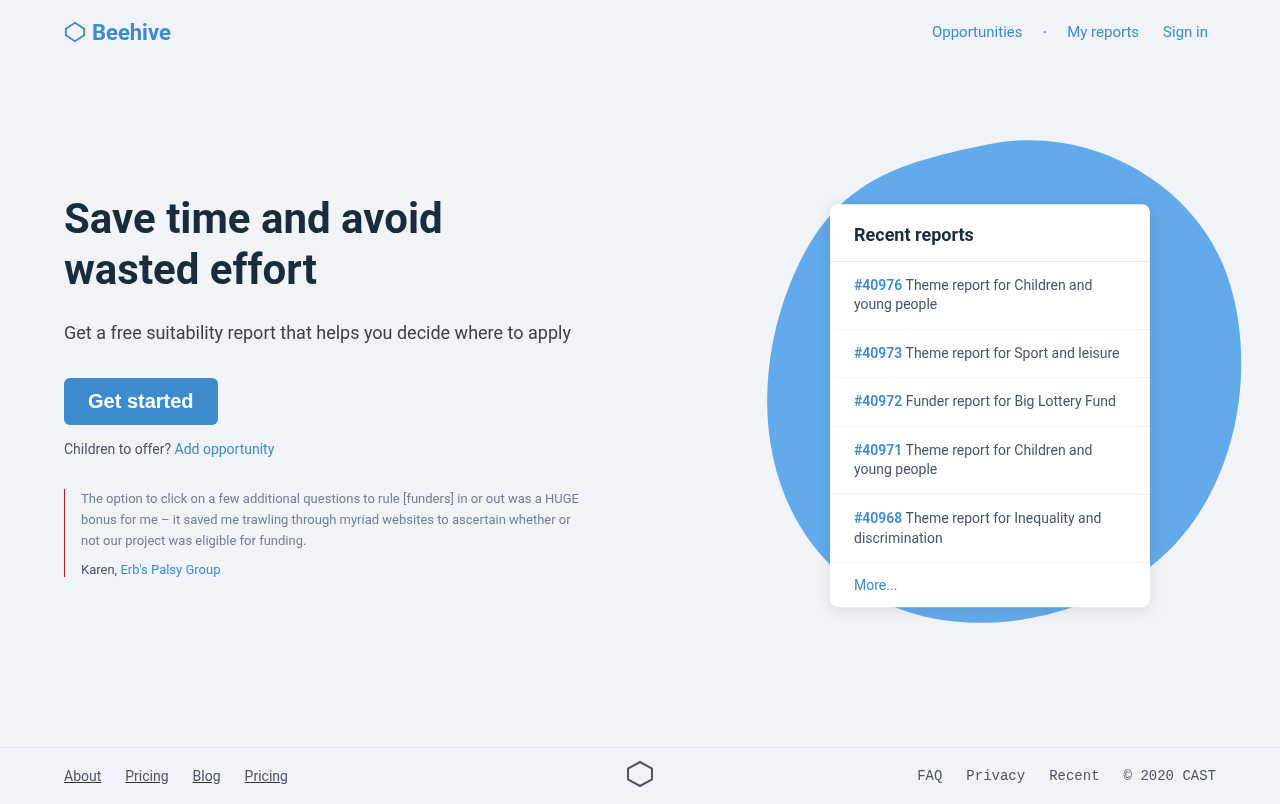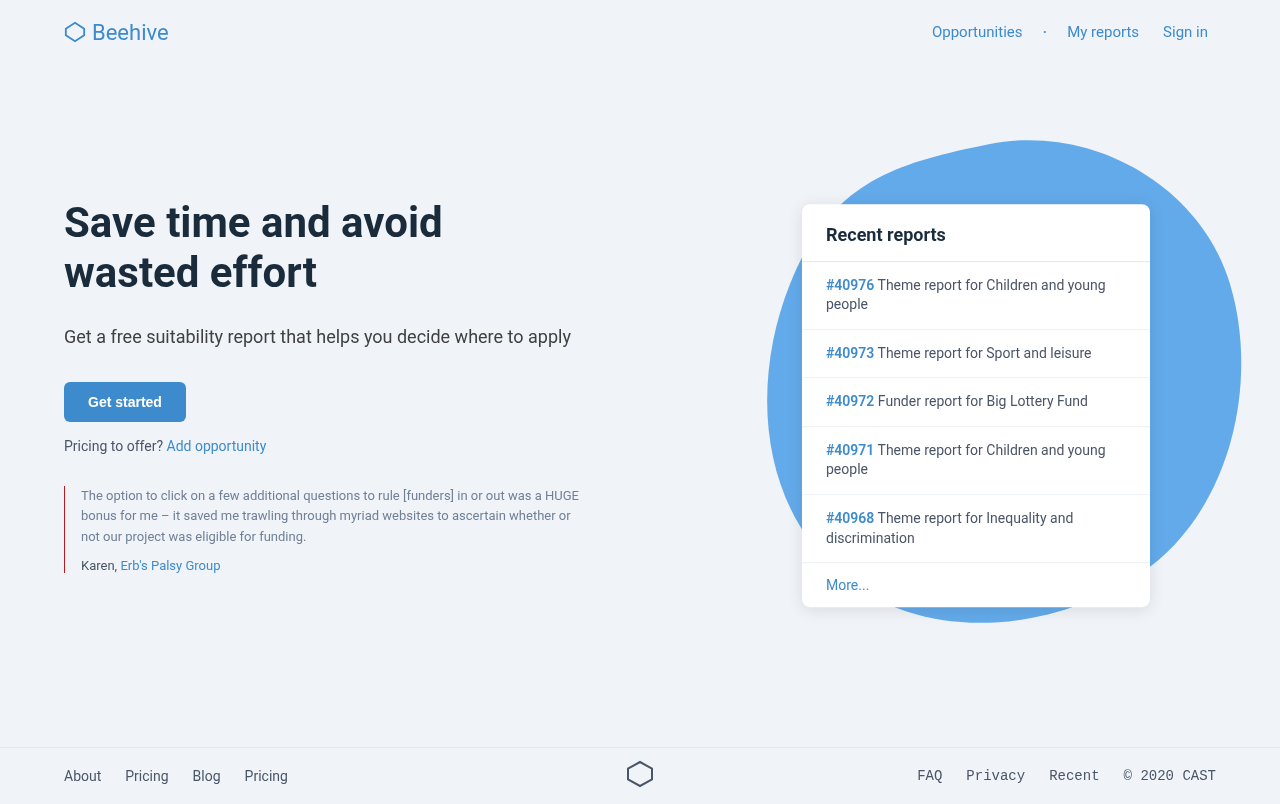--- a/index.html
+++ b/index.html
@@ -19,21 +19,21 @@
       justify-content: space-between;
       padding: 0 64px;
       height: 64px;
       background: #f0f4f8;
     }
     .logo {
       display: flex;
       align-items: center;
       gap: 6px;
       font-size: 22px;
-      font-weight: 400;
+      font-weight: 700;
       color: #3d8bcd;
       text-decoration: none;
       text-align: center;
     }
     .logo-icon {
       width: 22px;
       height: 22px;
     }
     .nav-links {
       display: flex;
@@ -90,21 +90,21 @@
       color: #404040;
       line-height: 1.5;
       margin-bottom: 32px;
     }
     .btn-get-started {
       display: inline-block;
       background: #3d8bcd;
       color: #fff;
       padding: 12px 24px;
       border-radius: 6px;
-      font-size: 14px;
+      font-size: 20px;
       font-weight: 600;
       border: none;
       cursor: pointer;
       text-decoration: none;
       margin-bottom: 16px;
     }
     .support-text {
       font-size: 14px;
       color: #4a5568;
       margin-bottom: 32px;
@@ -135,21 +135,21 @@
       color: #3d8bcd;
       text-decoration: none;
     }
 
     
     .reports-card {
       position: absolute;
       right: 130px;
       top: 50%;
       transform: translateY(-50%);
-      width: 348px;
+      width: 320px;
       background: #fff;
       border-radius: 8px;
       box-shadow: 0 2px 16px rgba(0,0,0,0.10);
       z-index: 3;
       overflow: hidden;
     }
     .reports-card-header {
       padding: 20px 24px 16px;
       border-bottom: 1px solid #e2e8f0;
     }
@@ -189,20 +189,21 @@
       padding: 20px 64px;
       display: flex;
       align-items: center;
       justify-content: space-between;
       background: #f0f4f8;
     }
     .footer-left {
       display: flex;
       align-items: center;
       gap: 24px;
+      text-decoration: underline;
     }
     .footer-link {
       color: #4a5568;
       text-decoration: none;
       font-size: 14px;
     }
     .footer-logo {
       position: absolute;
       left: 50%;
       transform: translateX(-50%);
@@ -243,21 +244,21 @@
 
   <svg class="blob" viewBox="0 0 580 560" xmlns="http://www.w3.org/2000/svg">
     <path d="M320,60 C420,40 530,100 560,200 C590,300 560,430 470,490 C380,550 250,560 170,490 C90,420 80,300 120,200 C160,100 220,80 320,60 Z" fill="#4a9ce8" opacity="0.85"></path>
   </svg>
 
   <div class="hero-content">
     <h1 class="hero-title">Save time and avoid wasted effort</h1>
     <p class="hero-subtitle">Get a free suitability report that helps you decide where to apply</p>
     <button class="btn-get-started">Get started</button>
     <span class="support-text">
-      <span>Pricing to offer?</span>
+      <span>Children to offer?</span>
       <a class="support-link" href="#">Add opportunity</a>
     </span>
 
     <blockquote class="testimonial">
       <p class="testimonial-text">The option to click on a few additional questions to rule [funders] in or out was a HUGE bonus for me – it saved me trawling through myriad websites to ascertain whether or not our project was eligible for funding.</p>
       <p class="testimonial-author">
         <span>Karen,</span>
         <a class="testimonial-org" href="#">Erb's Palsy Group</a>
       </p>
     </blockquote>

